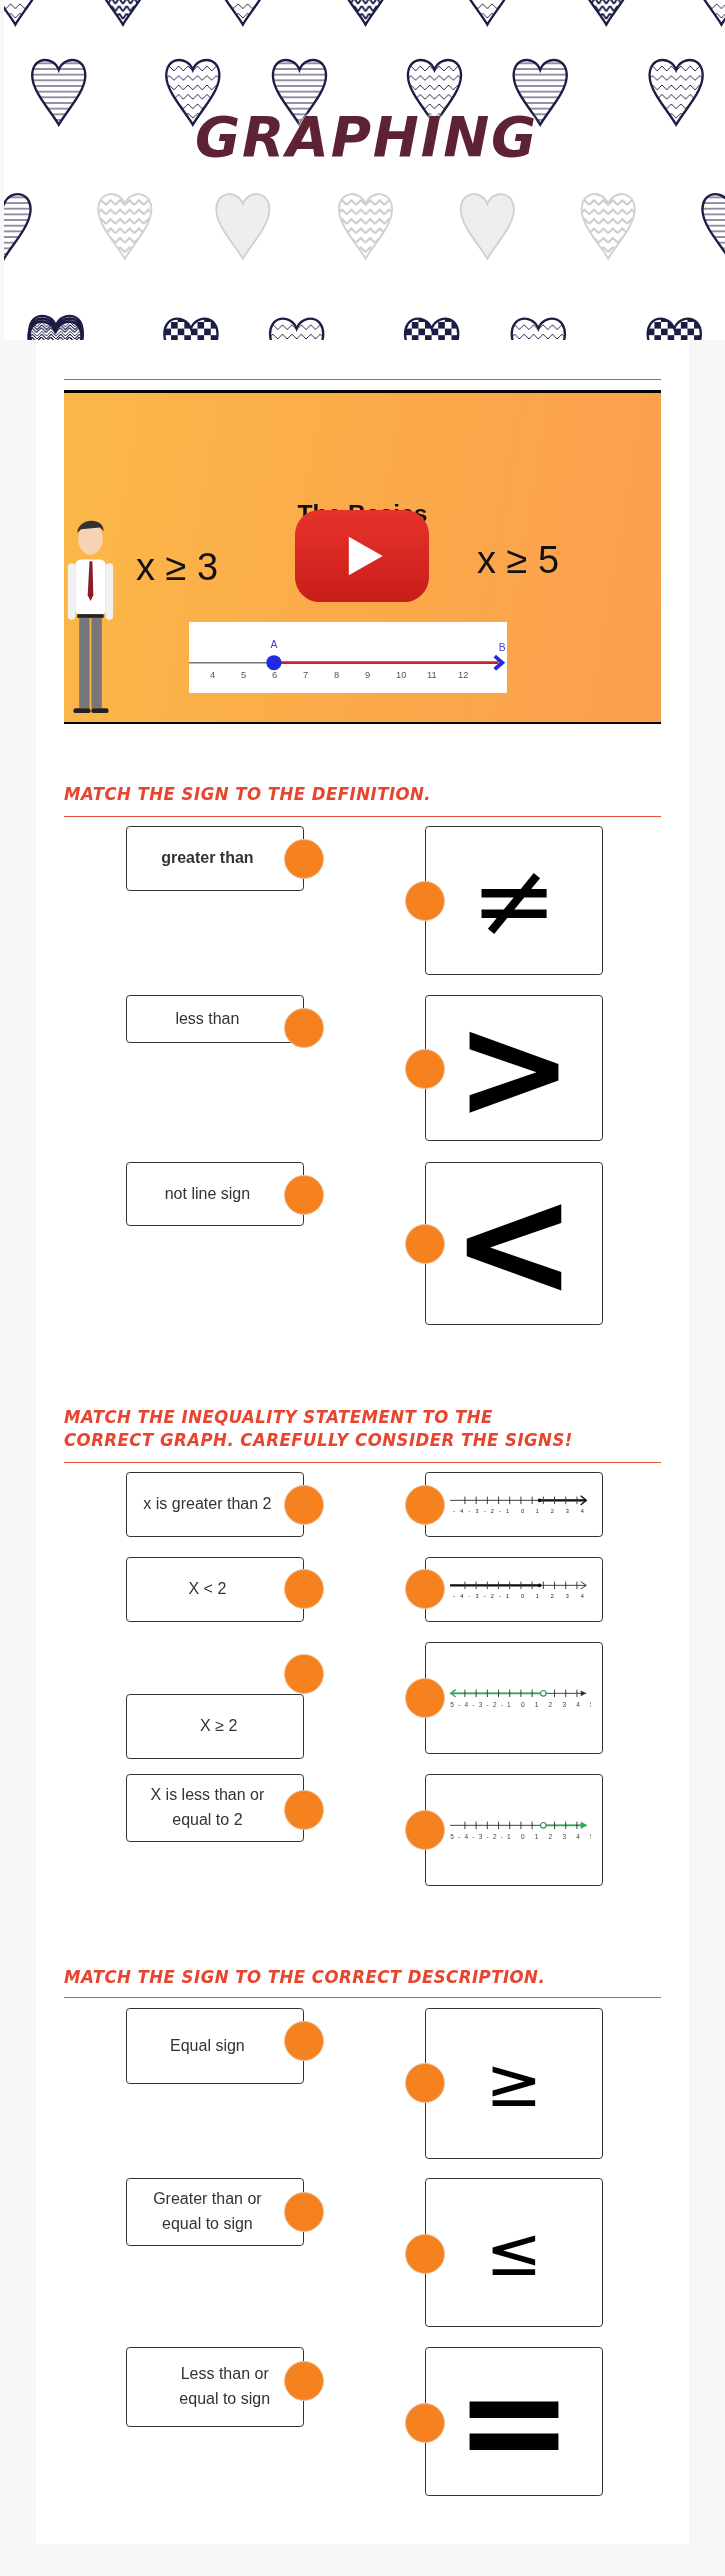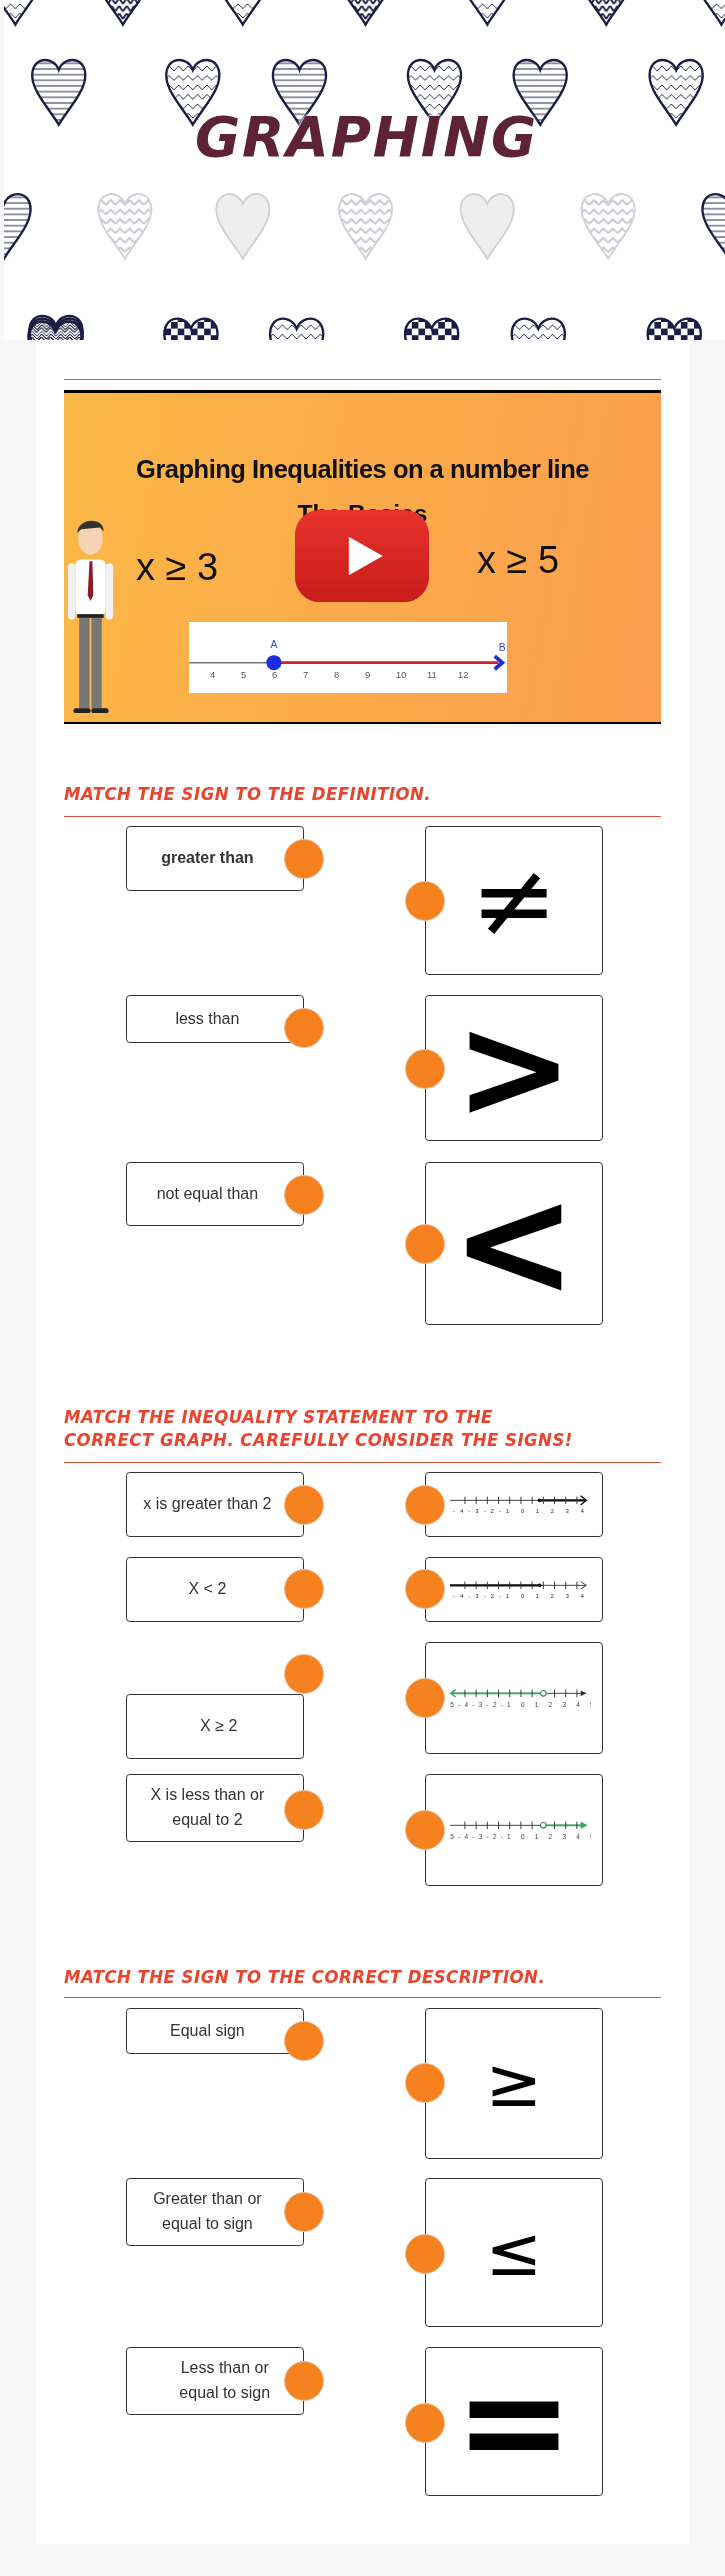--- a/index.html
+++ b/index.html
@@ -104,21 +104,20 @@
       <use href="#hp" x="760" y="505" fill="url(#chev)"></use>
     </g>
   </svg>
   <div class="title" style="top:106px;font-size:55px;line-height:62px;">GRAPHING</div>
 </div>
 
 <div class="card"></div>
 
 <div class="rule" style="top:379px;"></div>
 <div class="video">
-  <div class="abs" style="left:0;top:62px;width:597px;text-align:center;font-size:25.5px;font-weight:bold;color:#111;letter-spacing:-0.5px;">Graphing Inequalities on a number line</div>
   <div class="abs" style="left:0;top:107px;width:597px;text-align:center;font-size:24.6px;font-weight:bold;color:#111;">The Basics</div>
 
   <svg class="abs" style="left:1.9px;top:119px" width="49" height="208" viewBox="0 0 52 220">
     <ellipse cx="26" cy="28" rx="13" ry="17" fill="#f6d3b4"></ellipse>
     <path d="M12,22 C12,6 40,4 40,20 L36,16 L16,18 Z" fill="#333"></path>
     <rect x="10" y="50" width="32" height="60" rx="6" fill="#fff"></rect>
     <polygon points="25,52 28,52 29,88 26,94 23,88" fill="#8a1c28"></polygon>
     <rect x="2" y="54" width="8" height="60" rx="4" fill="#f1f1f1"></rect>
     <rect x="42" y="54" width="8" height="60" rx="4" fill="#f1f1f1"></rect>
     <rect x="12" y="108" width="28" height="4" fill="#222"></rect>
@@ -169,21 +168,21 @@
   </div>
 <div class="dot" style="left:405px;top:881px;"></div>
 
 <div class="box lbox" style="top:995px;height:48px;">less than</div>
 <div class="dot" style="left:284px;top:1008px;"></div>
 <div class="box rbox sym" style="top:995px;height:146px;font-size:142px;font-weight:bold;">
     <span style="line-height:142px;">&gt;</span>
   </div>
 <div class="dot" style="left:405px;top:1049px;"></div>
 
-<div class="box lbox" style="top:1162px;height:64px;">not equal than</div>
+<div class="box lbox" style="top:1162px;height:64px;">not line sign</div>
 <div class="dot" style="left:284px;top:1175px;"></div>
 <div class="box rbox sym" style="top:1162px;height:163px;font-size:151px;font-weight:bold;">
     <span style="line-height:151px;">&lt;</span>
   </div>
 <div class="dot" style="left:405px;top:1224px;"></div>
 
 <div class="heading" style="top:1405px;width:557px;">Match the inequality statement to the correct graph. Carefully consider the signs!</div>
 <div class="rule" style="top:1462px;"></div>
 
 <div class="box lbox" style="top:1472px;height:65px;">x is greater than 2</div>
@@ -285,33 +284,33 @@
         <line x1="136" y1="6" x2="136" y2="14"></line>
       </g>
     <text x="76" y="25" font-size="7" text-anchor="middle" fill="#444" font-family="Liberation Sans, sans-serif" letter-spacing="4.5">-5-4-3-2-1 0 1 2 3 4 5</text>
   </svg>
 </div>
 <div class="dot" style="left:405px;top:1810px;"></div>
 
 <div class="heading" style="top:1965px;">Match the sign to the correct description.</div>
 <div class="rule" style="top:1997px;"></div>
 
-<div class="box lbox" style="top:2008px;height:46px;">Equal sign</div>
+<div class="box lbox" style="top:2008px;height:76px;">Equal sign</div>
 <div class="dot" style="left:284px;top:2021px;"></div>
 <div class="box rbox sym" style="top:2008px;height:151px;font-size:68px;">
     <span>≥</span>
   </div>
 <div class="dot" style="left:405px;top:2063px;"></div>
 
 <div class="box lbox" style="top:2178px;height:68px;">Greater than or equal to sign</div>
 <div class="dot" style="left:284px;top:2192px;"></div>
 <div class="box rbox sym" style="top:2178px;height:149px;font-size:68px;">
     <span>≤</span>
   </div>
 <div class="dot" style="left:405px;top:2234px;"></div>
 
-<div class="box lbox" style="top:2347px;height:68px;padding-left:44px;">Less than or equal to sign</div>
+<div class="box lbox" style="top:2347px;height:80px;padding-left:44px;">Less than or equal to sign</div>
 <div class="dot" style="left:284px;top:2361px;"></div>
 <div class="box rbox sym" style="top:2347px;height:149px;font-size:142px;font-weight:bold;">
     <span style="line-height:142px;">=</span>
   </div>
 <div class="dot" style="left:405px;top:2403px;"></div>
 
 
 </body></html>

